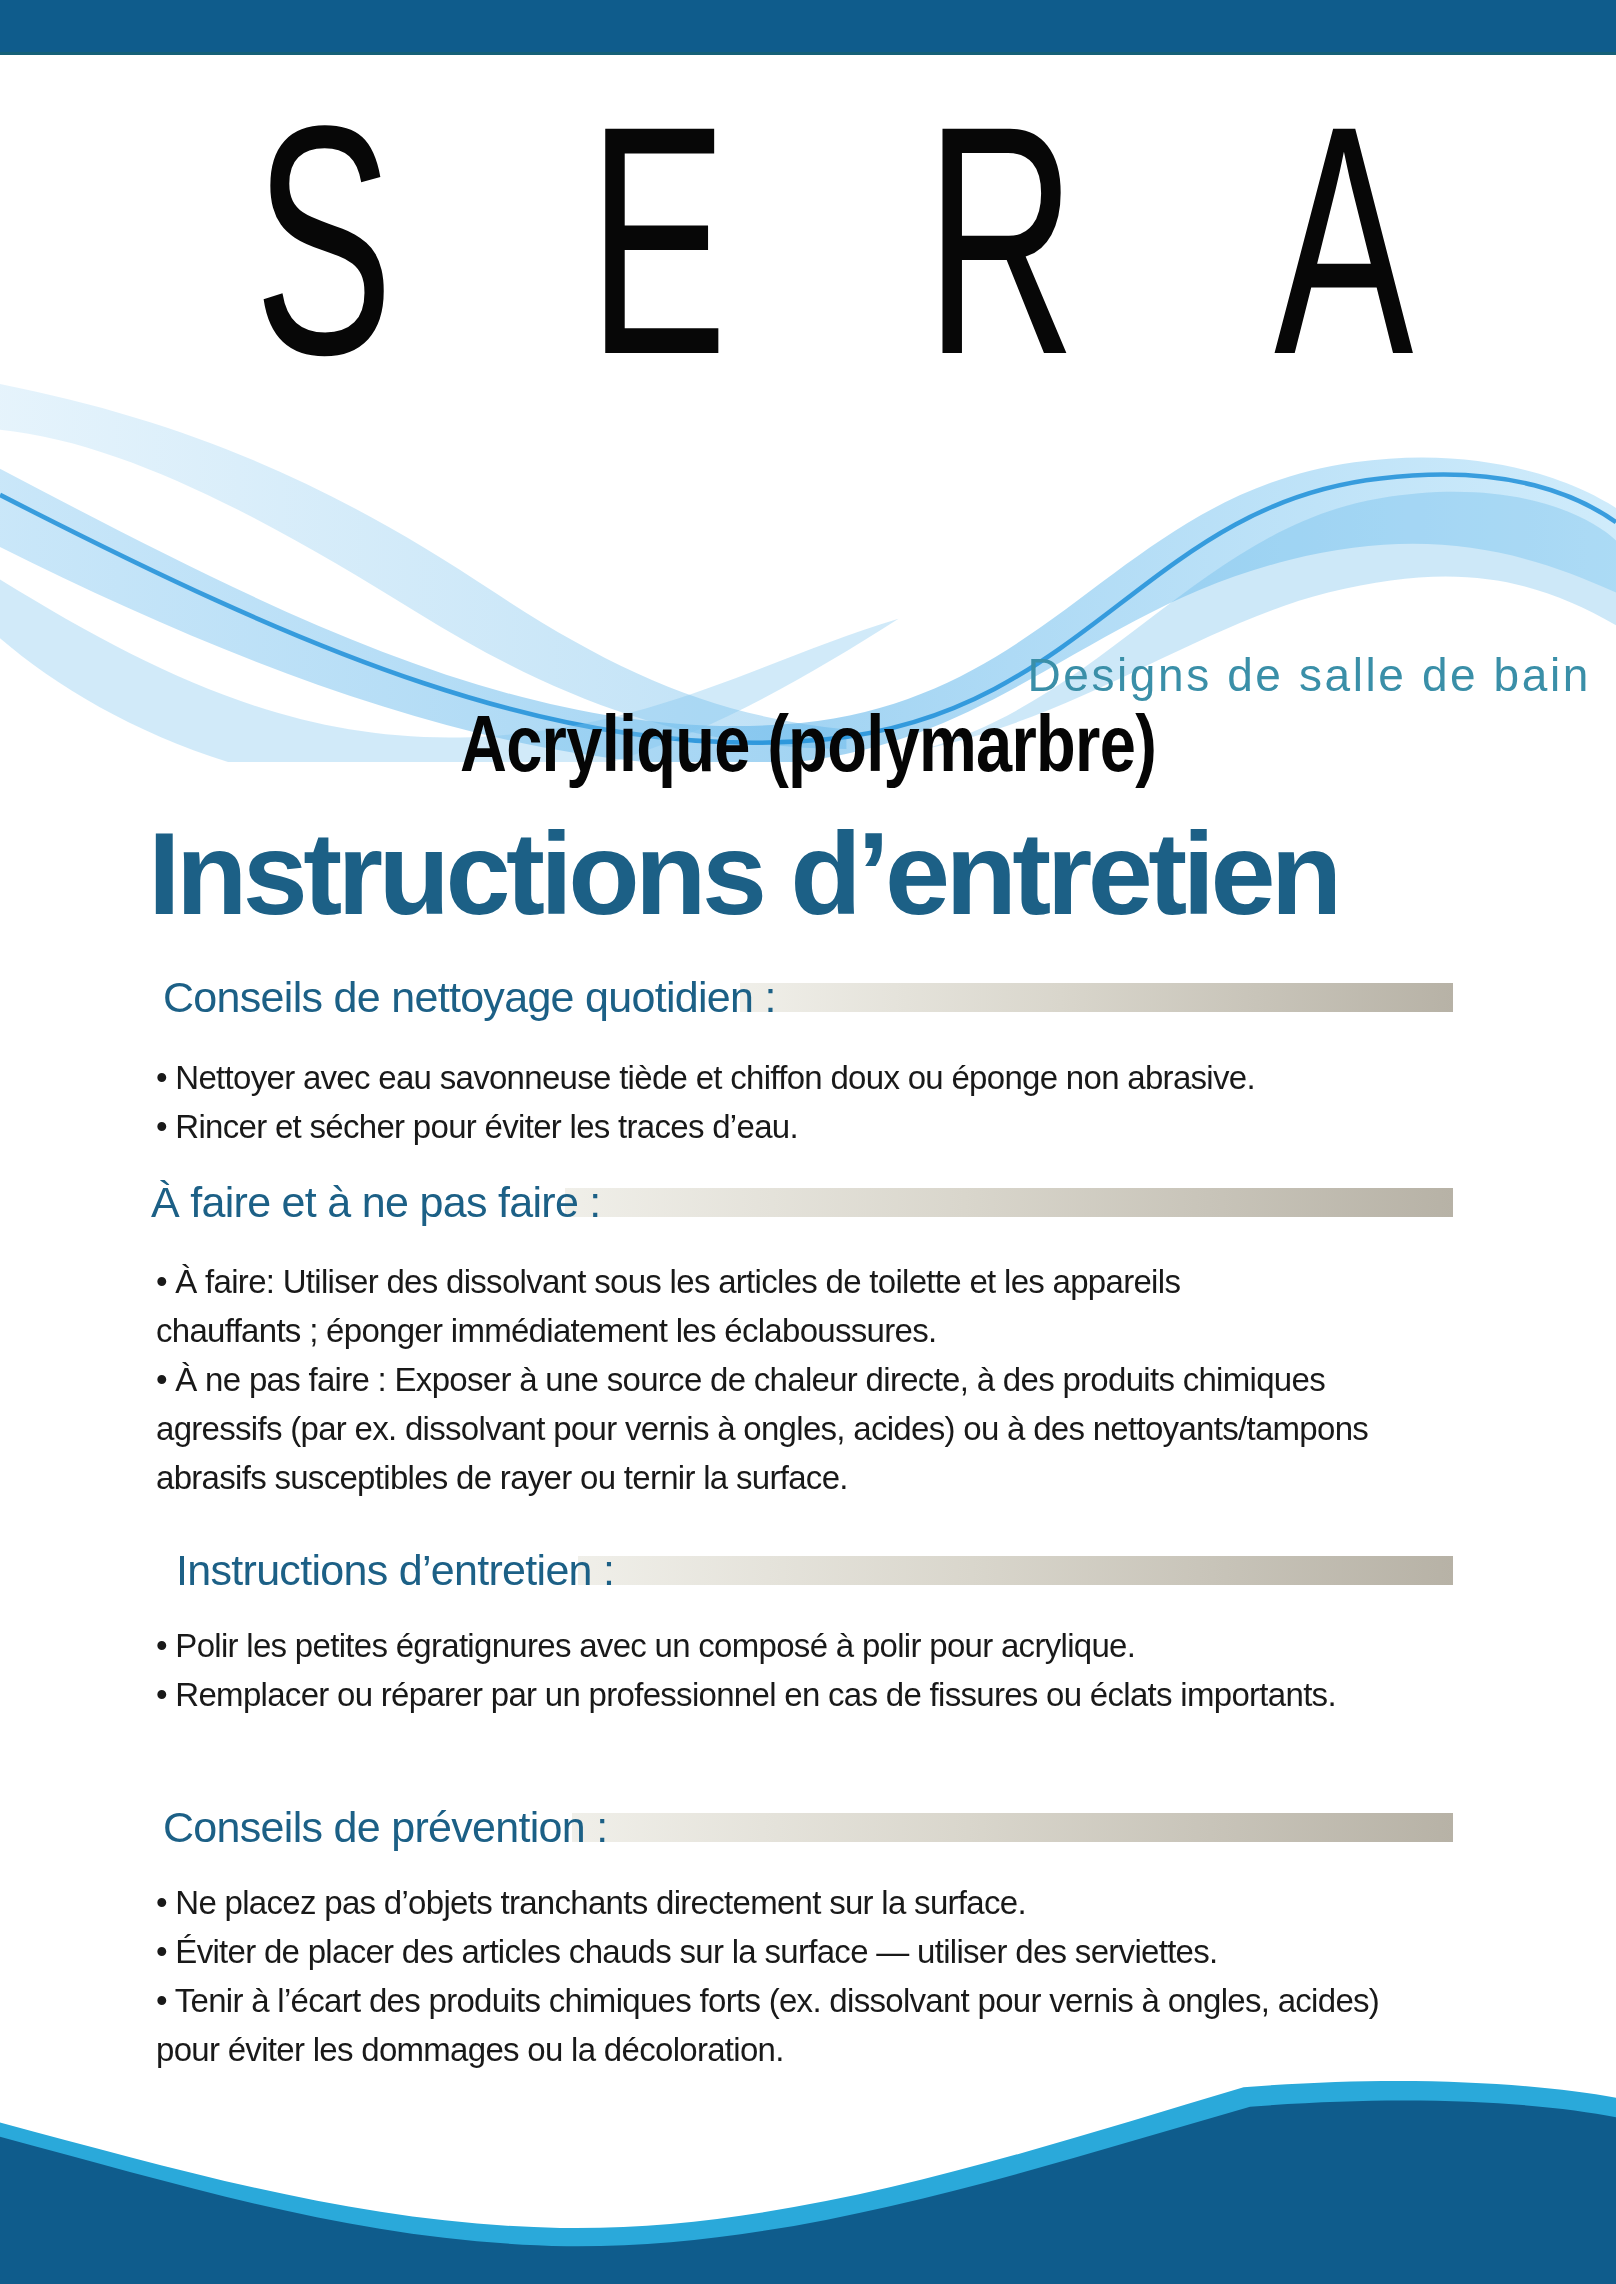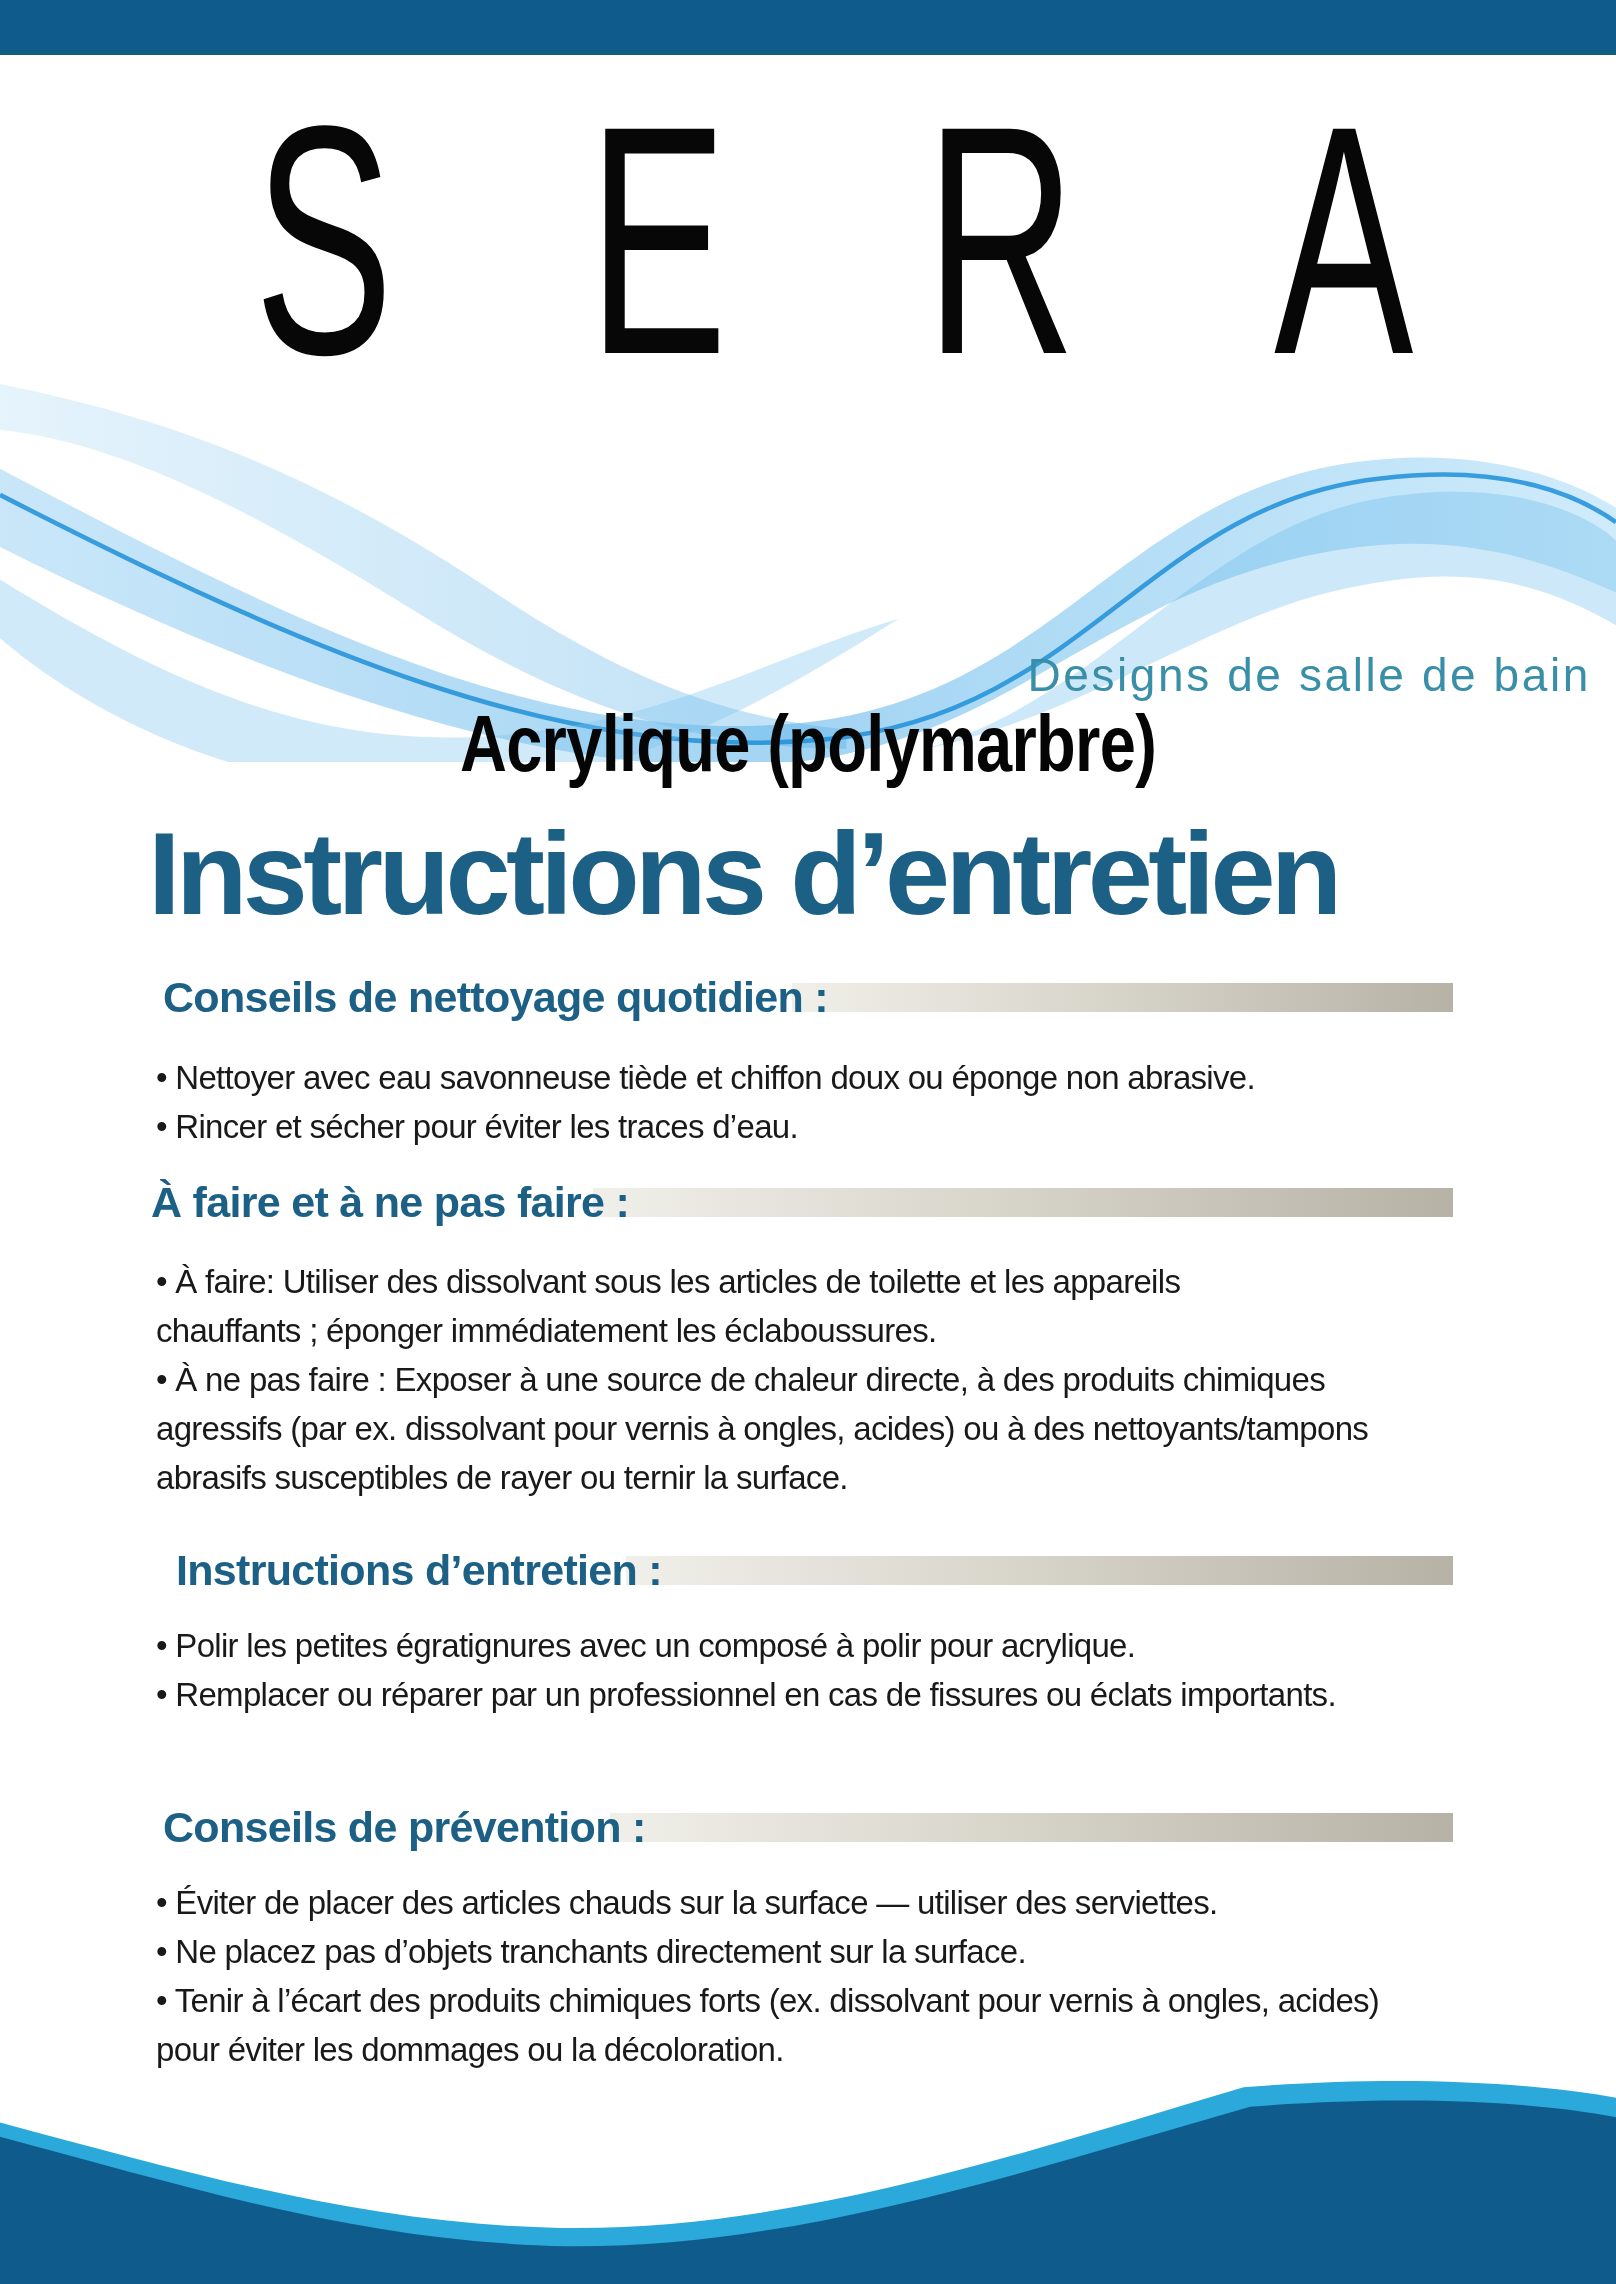--- a/index.html
+++ b/index.html
@@ -30,21 +30,21 @@
     color:var(--subtitle-teal);white-space:nowrap;}
 
   .material{position:absolute;left:0;right:0;top:698px;text-align:center;
     font-size:65px;font-weight:700;color:#050505;letter-spacing:-0.7px;
     transform:scaleY(1.22);transform-origin:center top;white-space:nowrap;}
 
   .page-title{position:absolute;left:148px;top:815px;font-size:117px;font-weight:800;
     color:var(--heading-blue);letter-spacing:-4.6px;white-space:nowrap;line-height:1;}
 
   .section-heading-row{position:absolute;display:flex;align-items:center;right:163px;}
-  .section-heading{font-size:43px;font-weight:700;color:var(--heading-blue);
+  .section-heading{font-size:43px;font-weight:400;color:var(--heading-blue);
     letter-spacing:-0.7px;white-space:nowrap;position:relative;z-index:2;line-height:1.25;}
   .heading-bar{flex:1;height:29px;margin-left:-36px;position:relative;z-index:1;
     background:linear-gradient(90deg,var(--grad-start) 0%,#d9d6cc 45%,var(--grad-end) 100%);}
 
   .bullets{position:absolute;left:156px;right:0;}
   .bullet-line{font-size:33px;color:var(--body-ink);line-height:49px;
     letter-spacing:-0.7px;white-space:nowrap;}
 </style>
 </head>
 <body>
@@ -113,22 +113,22 @@
   <div class="bullets" style="top:1621px;">
     <div class="bullet-line">• Polir les petites égratignures avec un composé à polir pour acrylique.</div>
     <div class="bullet-line">• Remplacer ou réparer par un professionnel en cas de fissures ou éclats importants.</div>
   </div>
 
   <div class="section-heading-row" style="left:163px;top:1801px;">
     <span class="section-heading">Conseils de prévention :</span>
     <div class="heading-bar"></div>
   </div>
   <div class="bullets" style="top:1878px;">
+    <div class="bullet-line">• Ne placez pas d’objets tranchants directement sur la surface.</div>
     <div class="bullet-line">• Éviter de placer des articles chauds sur la surface — utiliser des serviettes.</div>
-    <div class="bullet-line">• Ne placez pas d’objets tranchants directement sur la surface.</div>
     <div class="bullet-line">• Tenir à l’écart des produits chimiques forts (ex. dissolvant pour vernis à ongles, acides)</div>
     <div class="bullet-line">pour éviter les dommages ou la décoloration.</div>
   </div>
 
   <svg class="footer-wave" viewBox="0 0 2482 330" preserveAspectRatio="none">
     <path d="M0,82 C300,162 560,238 860,244 C1210,250 1560,132 1910,28 C2160,8 2360,22 2482,44 L2482,330 L0,330 Z" fill="#2aa9da"></path>
     <path d="M0,104 C300,184 560,266 870,272 C1220,276 1570,158 1920,58 C2170,38 2370,52 2482,74 L2482,330 L0,330 Z" fill="#0f5c8c"></path>
   </svg>
 
 </div>

